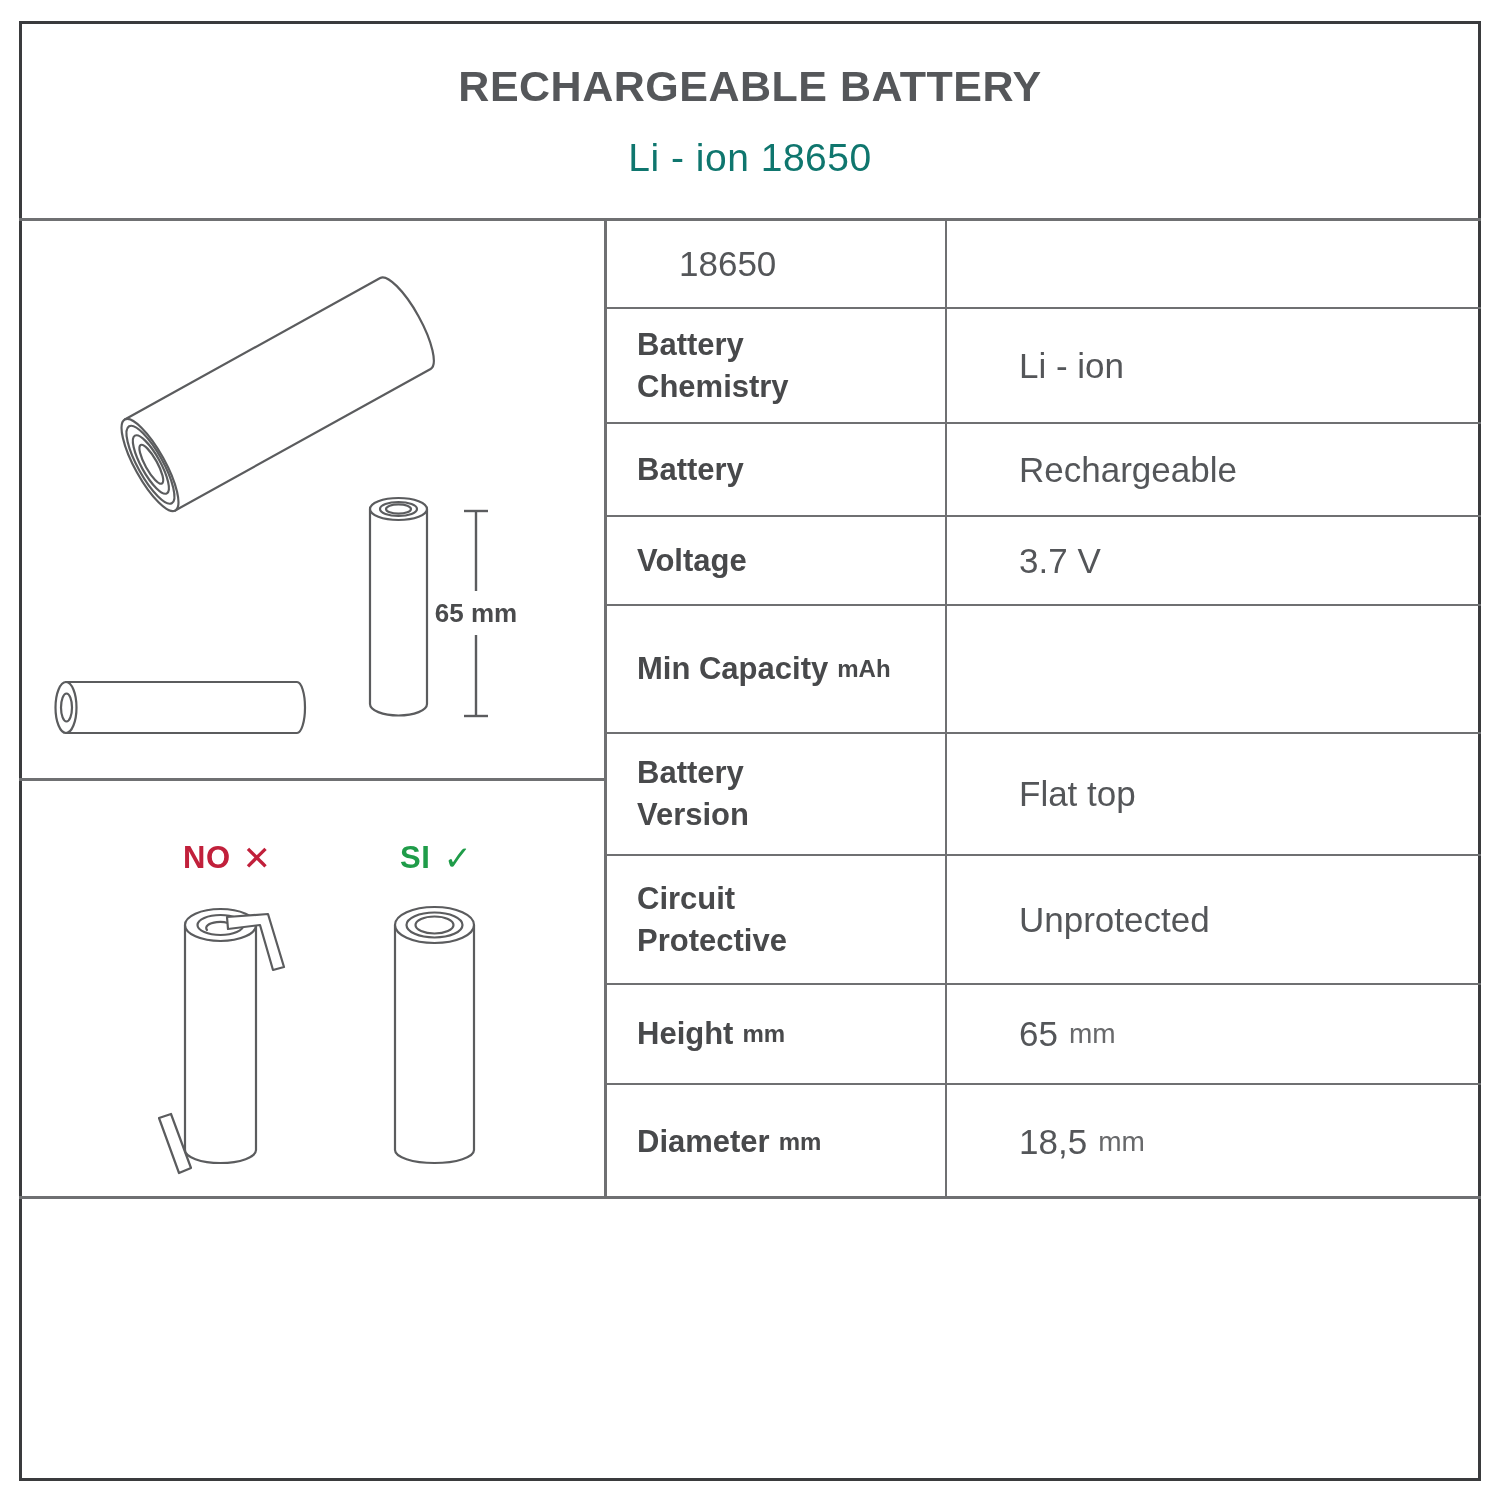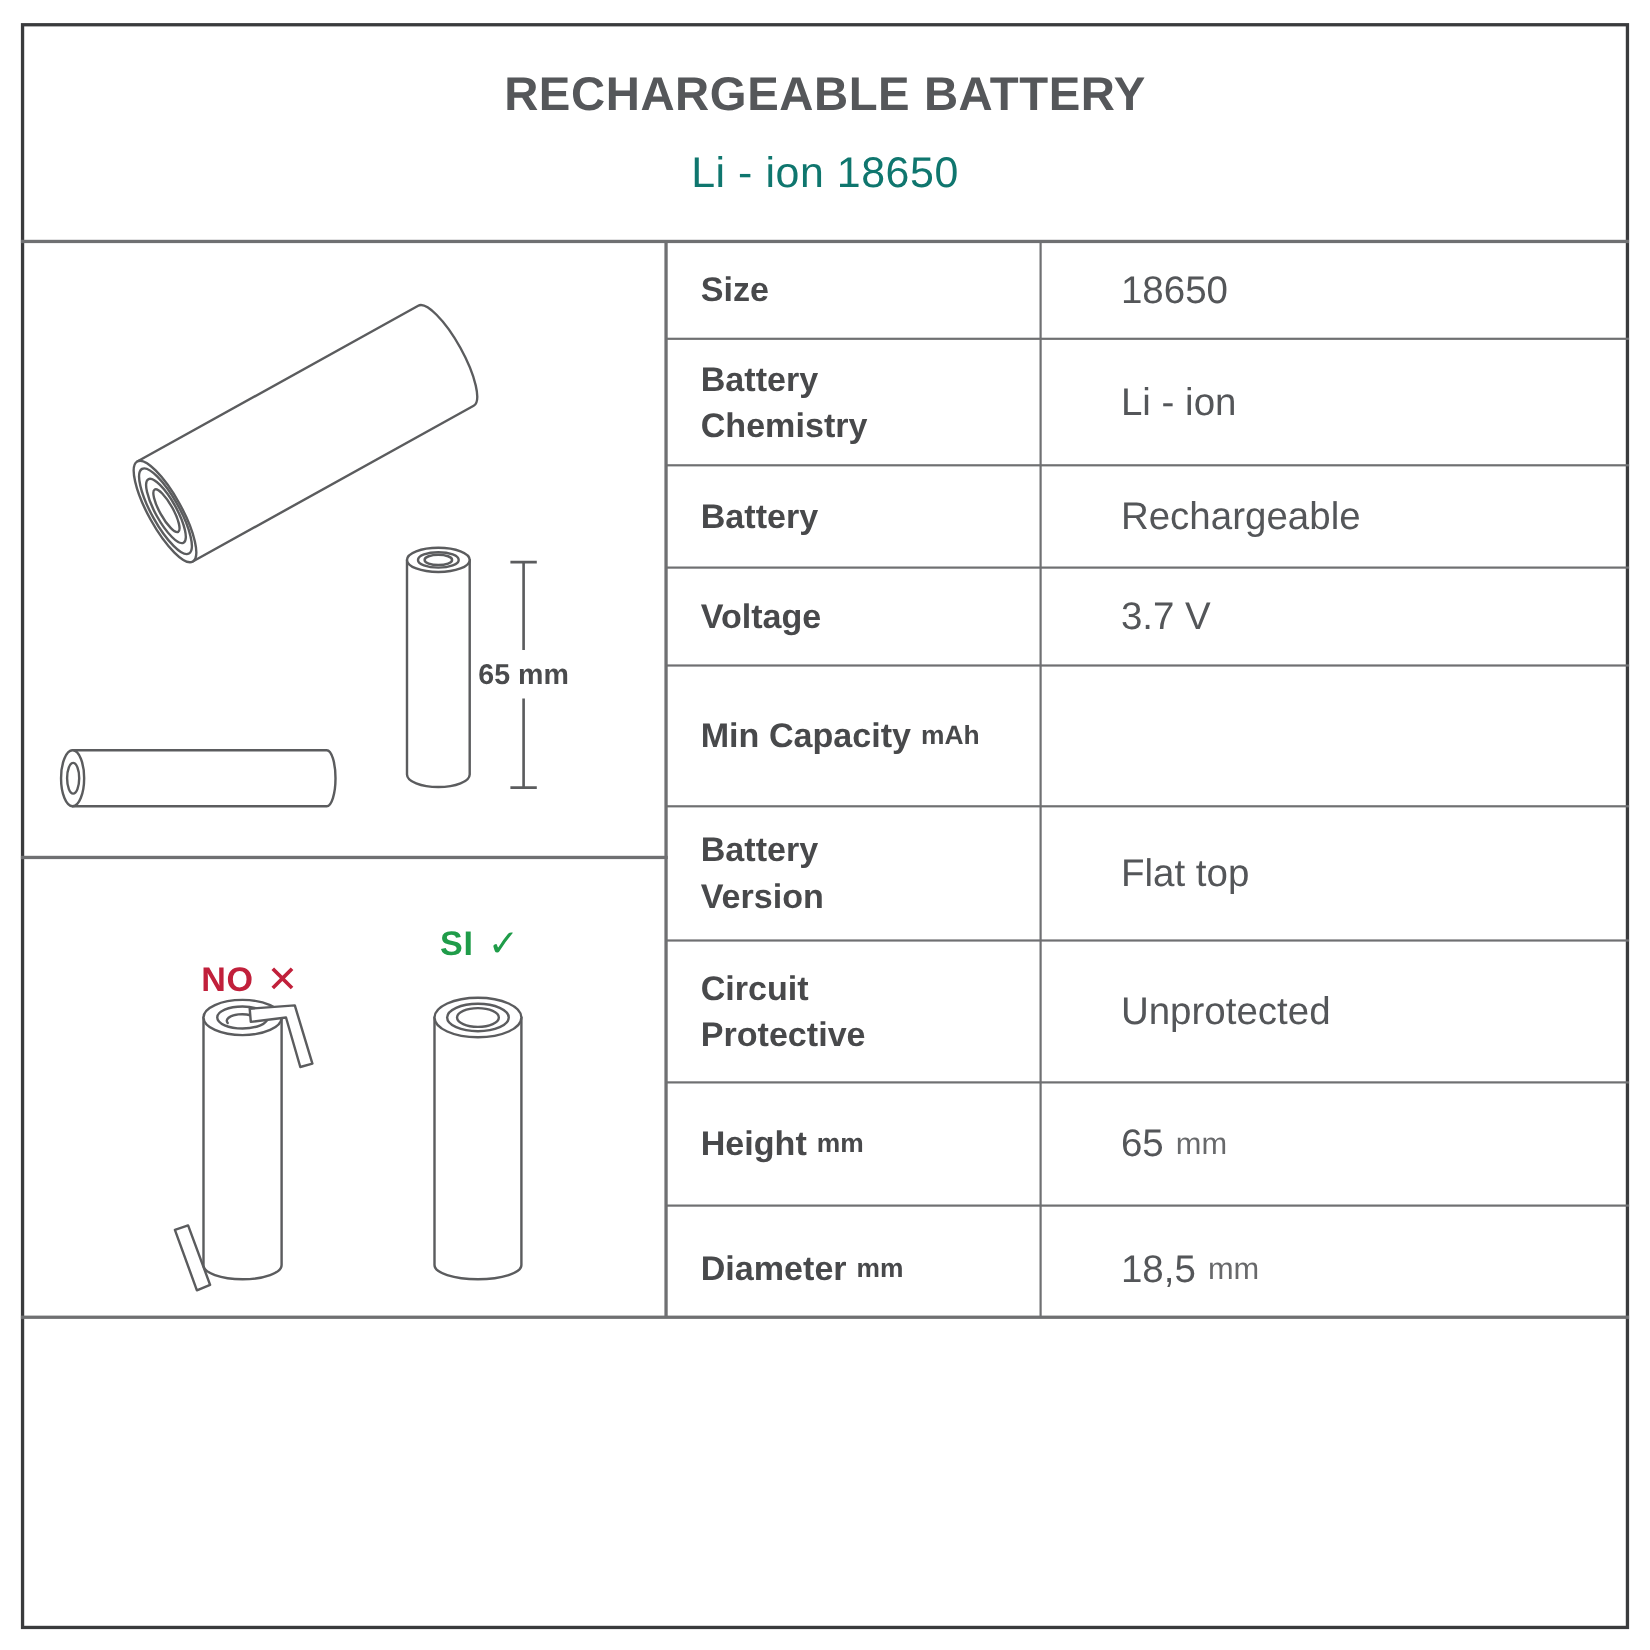--- a/index.html
+++ b/index.html
@@ -56,21 +56,21 @@
   .dim { stroke:var(--art-gray, #4a4b4d); stroke-width:2.4; }
   .dim-label { font-family:"Liberation Sans", sans-serif; font-size:26px; font-weight:bold; fill:#4a4b4d; }
 
   
   .badge {
     position:absolute; width:220px; height:40px;
     display:flex; align-items:center; justify-content:center; gap:13px;
   }
   .badge-txt { font-size:31px; font-weight:bold; letter-spacing:0.5px; }
   .badge-mark { font-size:34px; font-family:"DejaVu Sans", sans-serif; }
-  #badge-no { left:117px; top:871px; color:var(--no-red, #c1203b);gap:12px; }
+  #badge-no { left:117px; top:838px; color:var(--no-red, #c1203b);gap:12px; }
   #badge-si { left:326px; top:838px; color:var(--si-green, #1f9c49); }
 </style>
 </head>
 <body>
 
 <div class="frame"></div>
 
 <div class="header">
   <div class="title">RECHARGEABLE BATTERY</div>
   <div class="subtitle">Li - ion 18650</div>
@@ -142,24 +142,20 @@
   <span class="badge-mark">✕</span>
 </div>
 <div id="badge-si" class="badge">
   <span class="badge-txt">SI</span>
   <span class="badge-mark">✓</span>
 </div>
 
 <div class="spec-table">
 
   <div class="trow" style="height:89px">
-    <div class="tlabel">
-      <span class="lbl">Size</span>
-
-    </div>
     <div class="tvalue">
       <span class="val">18650</span>
 
     </div>
   </div>
 
   <div class="trow" style="height:115px">
     <div class="tlabel">
       <span class="lbl">Battery
 Chemistry</span>
@@ -217,21 +213,21 @@
       <span class="lbl">Circuit
 Protective</span>
 
     </div>
     <div class="tvalue">
       <span class="val">Unprotected</span>
 
     </div>
   </div>
 
-  <div class="trow" style="height:112px">
+  <div class="trow" style="height:100px">
     <div class="tlabel">
       <span class="lbl">Height</span>
       <span class="lbl-unit">mm</span>
     </div>
     <div class="tvalue">
       <span class="val">65</span>
       <span class="val-unit">mm</span>
     </div>
   </div>
 

